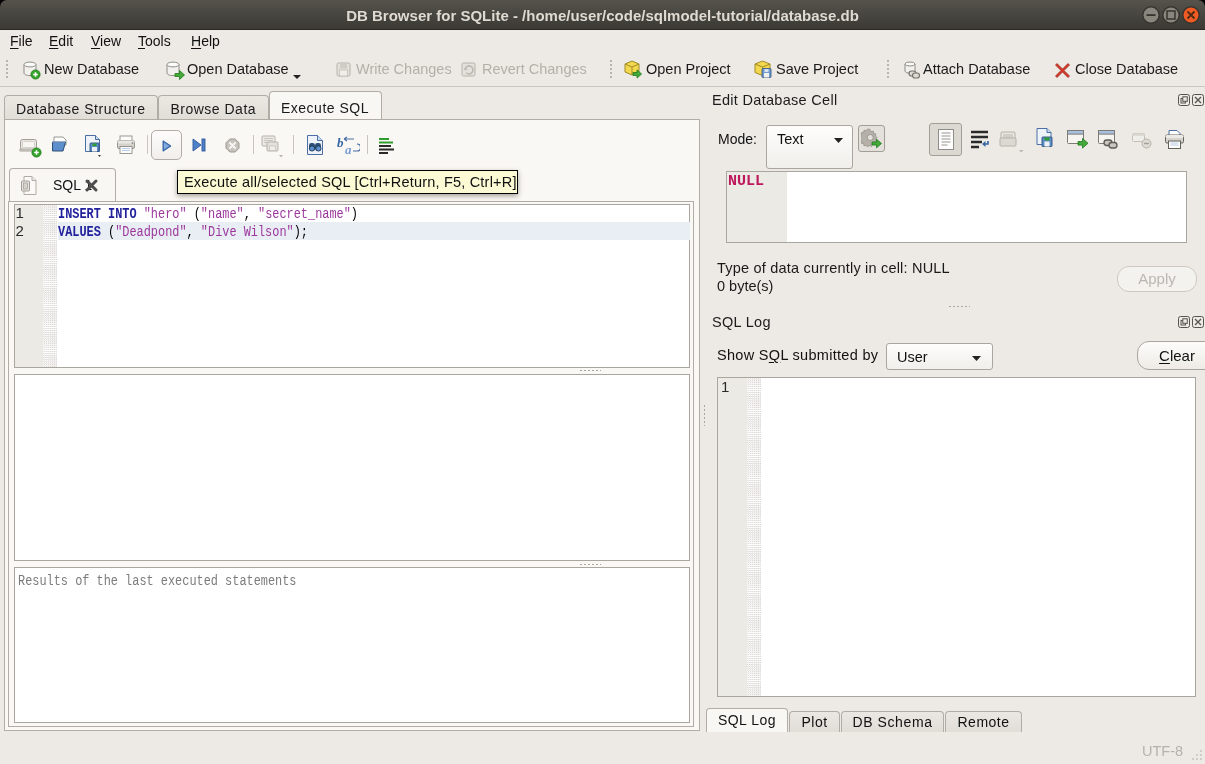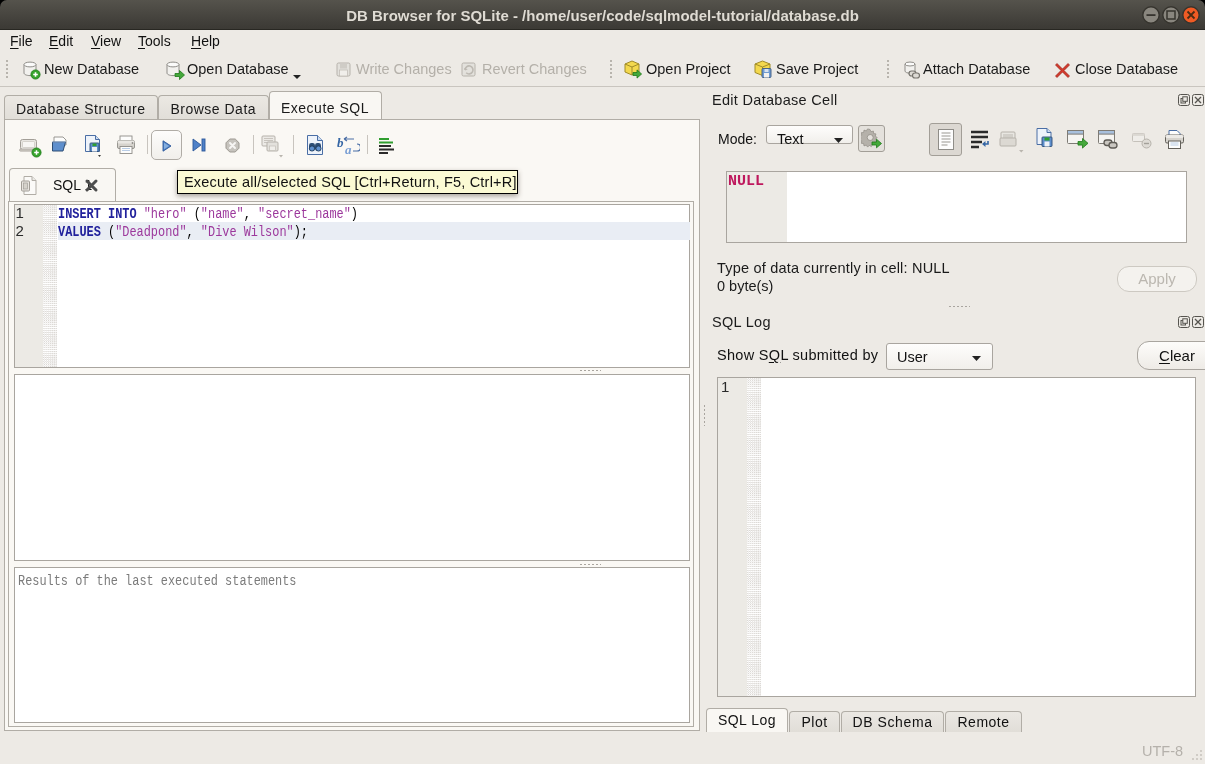--- a/index.html
+++ b/index.html
@@ -253,21 +253,21 @@
 
 <div class="docktitle abs" style="left:712px; top:92px;">Edit Database Cell</div>
 <svg class="abs" style="left:1177.5px; top:94px;" width="26" height="12" viewBox="0 0 26 12">
   <rect x="0.5" y="0.5" width="11" height="11" rx="2" fill="none" stroke="#56544f"></rect>
   <rect x="3" y="4.5" width="4.5" height="4.5" fill="none" stroke="#56544f"></rect>
   <rect x="4.8" y="2.8" width="4.5" height="4.5" fill="#edeae5" stroke="#56544f"></rect>
   <rect x="14.5" y="0.5" width="11" height="11" rx="2" fill="none" stroke="#56544f"></rect>
   <path d="M17 3 l6 6 M23 3 l-6 6" stroke="#56544f" stroke-width="1.3"></path>
 </svg>
 <div class="abs" style="left:718px; top:131px; font-size:14px; color:#111;">Mode:</div>
-<div class="combo abs" style="left:766px; top:125px; width:87px; height:19px;">
+<div class="combo abs" style="left:766px; top:125px; width:87px; height:44px;">
   <span class="abs" style="left:10px; top:5px;">Text</span>
   <svg class="abs" style="right:8px; top:11px;" width="11" height="7">
       <path d="M1 1 L5.5 6 L10 1 Z" fill="#222"></path>
     </svg>
 </div>
 <div class="abs" style="left:858px; top:125px; width:27px; height:27px; background:#e4e1dc; border:1px solid #a29e97; border-radius:3px;"></div>
 <svg class="abs" style="left:861px; top:128px;" width="22" height="22" viewBox="0 0 22 22">
   <path d="M9 1.5 l1 2.2 2.4-.6 .2 2.4 2.4 .4 -.8 2.3 2 1.3 -1.7 1.7 1.2 2.1 -2.3 .8 .2 2.4 -2.4-.2 -.8 2.3 -2.1-1.2 -1.7 1.7 -1.3-2 -2.3 .8 -.4-2.4 -2.4-.2 .6-2.4 -2.2-1 1.5-1.9 -1.5-1.9 2.2-1 -.6-2.4 2.4-.2 .4-2.4 2.3 .8 1.3-2 Z" fill="#b5b1aa" stroke="#8f8b84" stroke-width="0.7"></path>
   <circle cx="9.2" cy="9.5" r="3" fill="#e4e1dc" stroke="#8f8b84" stroke-width="0.8"></circle>
   <path d="M11 14 h4.5 v-2.8 l5 4.3 -5 4.3 v-2.8 H11 Z" fill="#45a83b" stroke="#1d7a18" stroke-width="0.8"></path>

